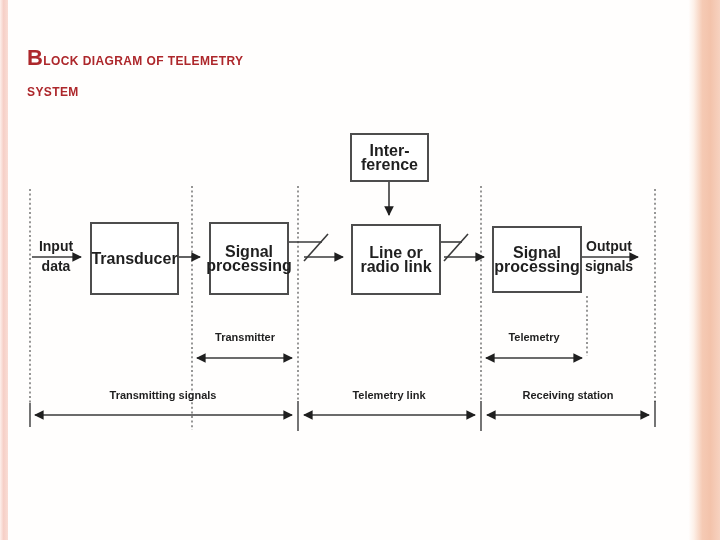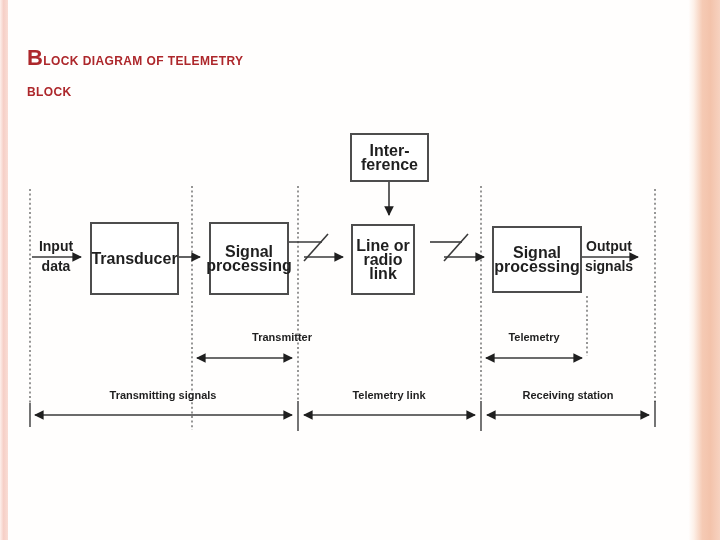--- a/index.html
+++ b/index.html
@@ -31,21 +31,21 @@
 </head>
 <body>
 
 <div class="slide">
 
   <div class="strip-left"></div>
   <div class="band-right"></div>
 
   <div class="title">
     <span class="t-line first">BLOCK DIAGRAM OF TELEMETRY</span>
-    <span class="t-line">BLOCK</span>
+    <span class="t-line">SYSTEM</span>
   </div>
 
   <svg class="overlay">
     <defs>
       <marker id="ah" viewBox="0 0 10 10" refX="9" refY="5" markerWidth="7.5" markerHeight="6" orient="auto-start-reverse">
         <path d="M0,0 L10,5 L0,10 z" fill="#1f1f1f"></path>
       </marker>
     </defs>
 
     <g>
@@ -93,30 +93,30 @@
       <line class="ln" x1="304" y1="415" x2="475" y2="415" marker-start="url(#ah)" marker-end="url(#ah)"></line>
       <line class="ln" x1="487" y1="415" x2="649" y2="415" marker-start="url(#ah)" marker-end="url(#ah)"></line>
     </g>
   </svg>
 
   <div class="dbox" style="left:350px;top:133px;width:79px;height:49px;">Inter-
 ference</div>
   <div class="dbox" style="left:90px;top:222px;width:89px;height:73px;">Transducer</div>
   <div class="dbox" style="left:209px;top:222px;width:80px;height:73px;">Signal
 processing</div>
-  <div class="dbox" style="left:351px;top:224px;width:64px;height:71px;">Line or
+  <div class="dbox" style="left:351px;top:224px;width:90px;height:71px;">Line or
 radio link</div>
   <div class="dbox" style="left:492px;top:226px;width:90px;height:67px;">Signal
 processing</div>
 
   <div class="flabel" style="left:33px;top:236px;width:46px;">Input
 data</div>
   <div class="flabel" style="left:583px;top:236px;width:52px;">Output
 signals</div>
 
-  <div class="slabel" style="left:194px;top:331px;width:102px;padding-left:37px;">Transmitter</div>
+  <div class="slabel" style="left:194px;top:331px;width:102px;">Transmitter</div>
   <div class="slabel" style="left:483px;top:331px;width:102px;">Telemetry</div>
 
   <div class="slabel" style="left:63px;top:389px;width:200px;">Transmitting signals</div>
   <div class="slabel" style="left:299px;top:389px;width:180px;">Telemetry link</div>
   <div class="slabel" style="left:468px;top:389px;width:200px;">Receiving station</div>
 
 </div>
 
 </body></html>

